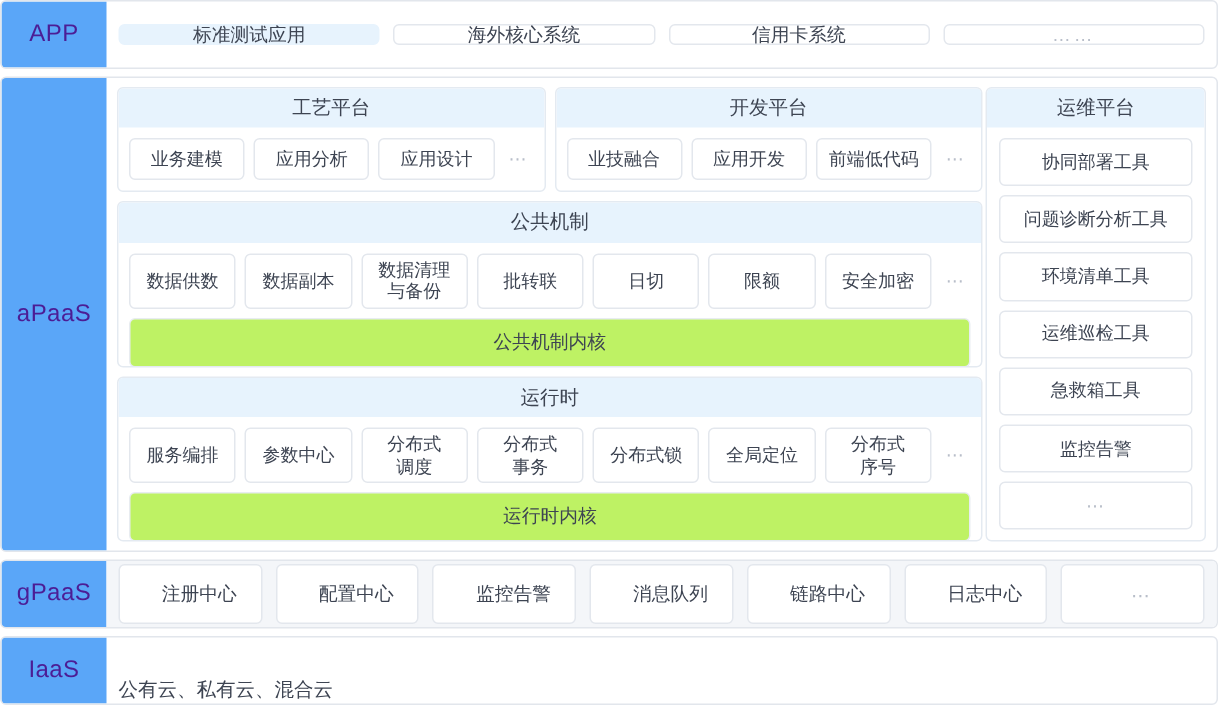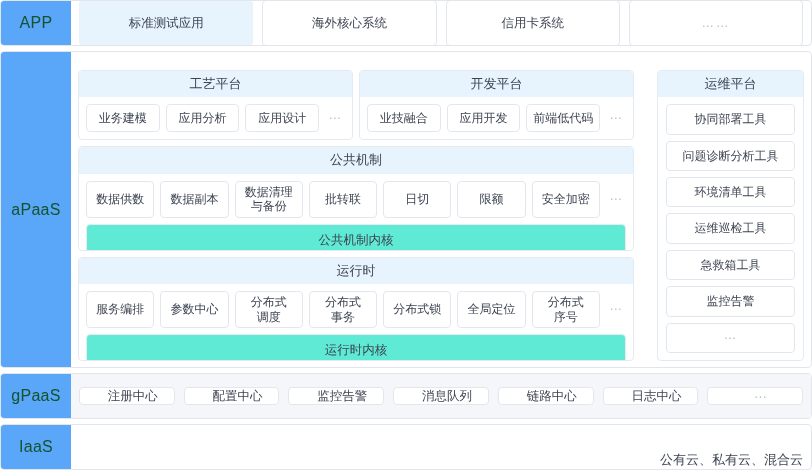--- a/index.html
+++ b/index.html
@@ -32,21 +32,21 @@
     border: 1px solid #e2e6ec;
     border-radius: 4px;
     background: #ffffff;
     overflow: hidden;
   }
   .tier + .tier { margin-top: 5px; }
 
   .tier-label {
     flex: 0 0 70px;
     background: #5aa6f8;
-    color: #14532d;
+    color: #4c1d95;
     display: flex;
     align-items: center;
     justify-content: center;
     font-size: 16px;
     letter-spacing: .3px;
     font-weight: 400;
   }
 
   .tier-body {
     flex: 1 1 auto;
@@ -55,21 +55,21 @@
     padding: 7px 8px;
     box-sizing: border-box;
     min-width: 0;
   }
 
   
   #app-tier { height: 46px; }
   #app-tier .tier-body { gap: 9px; }
   .app-chip {
     flex: 1 1 0;
-    height: 46px;
+    height: 14px;
     border: 1px solid #e3e7ed;
     border-radius: 4px;
     background: #ffffff;
     display: flex;
     align-items: center;
     justify-content: center;
     font-size: 12.5px;
     color: #3d4452;
     box-sizing: border-box;
   }
@@ -82,23 +82,22 @@
 
   
   #apaas-tier { flex: 1 1 auto; min-height: 0; }
   #apaas-tier .tier-body {
     align-items: stretch;
     padding: 6px 7px;
   }
   .apaas-columns {
     display: flex;
     flex: 1 1 auto;
-    gap: 23px;
-    min-width: 0;
-    margin-top: 12px;
+    gap: 2px;
+    min-width: 0;
   }
   .apaas-left {
     flex: 1 1 auto;
     display: flex;
     flex-direction: column;
     gap: 6px;
     min-width: 0;
   }
   .platform-row {
     display: flex;
@@ -151,21 +150,21 @@
   .cap.dots {
     flex: 0 0 20px;
     border: none;
     color: #b8bec9;
     letter-spacing: 1px;
     font-size: 12px;
   }
   .kernel-bar {
     border: 1px solid #e8ecf1;
     border-radius: 4px;
-    background: #5eead4;
+    background: #bef264;
     font-size: 12.5px;
     color: #3d4452;
     text-align: center;
     padding: 7px 0;
     box-sizing: border-box;
   }
 
   
   #panel-craft { flex: 1 1 0; }
   #panel-dev   { flex: 1 1 0; }
@@ -213,42 +212,42 @@
   
   #gpaas-tier { height: 46px; }
   #gpaas-tier .tier-body {
     gap: 9px;
     background: #f4f6f9;
     align-self: stretch;
     align-items: center;
   }
   .gp-chip {
     flex: 1 1 0;
-    height: 18px;
+    height: 40px;
     border: 1px solid #e3e7ed;
     border-radius: 4px;
     background: #ffffff;
     display: flex;
     align-items: center;
     justify-content: center;
     font-size: 12.5px;
     box-sizing: border-box;
     padding-left: 12px;
   }
   .gp-chip.dots { color: #b8bec9; letter-spacing: 2px; }
 
   
   #iaas-tier { height: 46px; }
   #iaas-tier .tier-body {
     justify-content: center;
   }
   #iaas-text {
     font-size: 13px;
     color: #3d4452;
-    text-align: right;
+    text-align: left;
     width: 100%;
     margin-top: 25px;
   }
 </style>
 </head>
 <body>
 
 <div id="diagram">
 
   <div class="tier" id="app-tier">

